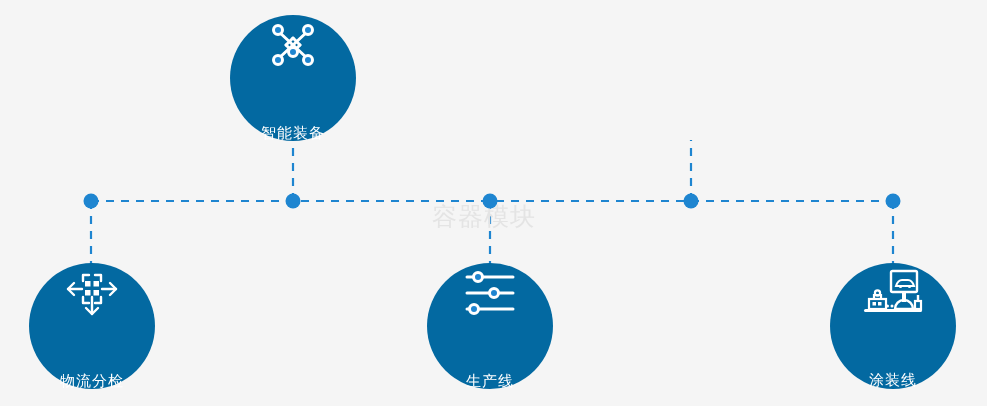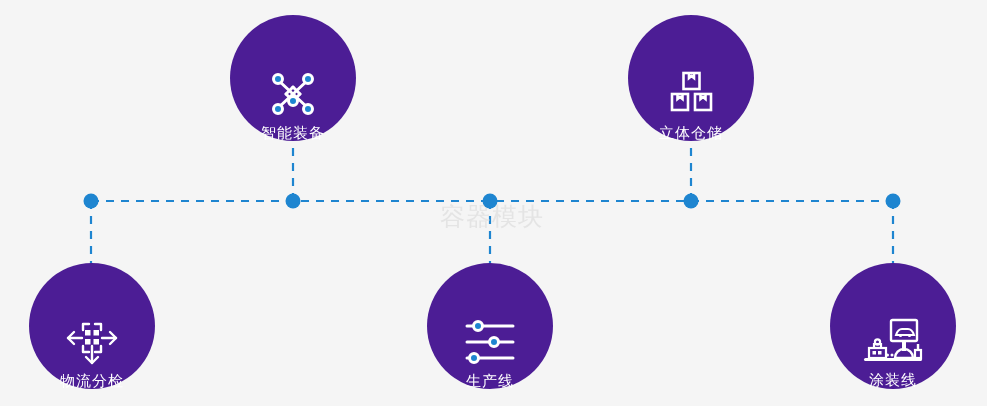--- a/index.html
+++ b/index.html
@@ -29,21 +29,20 @@
     height: 406px;
     pointer-events: none;
   }
 
   
   .watermark {
     position: absolute;
     left: 432px;
     top: 200px;
     width: 120px;
-    text-align: center;
     font-size: 25px;
     letter-spacing: 1px;
     color: #e4e4e4;
     font-weight: 400;
     user-select: none;
     white-space: nowrap;
   }
 
   
   .node-dot {
@@ -54,26 +53,26 @@
     background: #1e85d0;
     transform: translate(-50%, -50%);
   }
 
   
   .circle {
     position: absolute;
     width: 126px;
     height: 126px;
     border-radius: 50%;
-    background: #4c1d95;
+    background: #0369a1;
     transform: translate(-50%, -50%);
     display: flex;
     flex-direction: column;
     align-items: center;
-    justify-content: flex-end;
+    justify-content: space-between;
     box-sizing: border-box;
   }
   .circle .icon-wrap {
     height: 52px;
     display: flex;
     align-items: center;
     justify-content: center;
     margin-top: 4px;
     margin-bottom: 6px;
   }
@@ -131,38 +130,20 @@
           <circle cx="41" cy="10" r="4.5"></circle>
           <circle cx="11" cy="40" r="4.5"></circle>
           <circle cx="41" cy="40" r="4.5"></circle>
           <circle cx="26" cy="32" r="4.5"></circle>
         </g>
       </svg>
     </div>
     <div class="c-label">智能装备</div>
   </div>
 
-  <div class="circle" style="left:691px; top:78px;">
-    <div class="icon-wrap">
-      <svg width="52" height="50" viewBox="0 0 52 50">
-        <g stroke="#ffffff" stroke-width="2.6" fill="none">
-
-          <rect x="18.5" y="4" width="16" height="16"></rect>
-          <path d="M24 4 v5 l2.5 -2 l2.5 2 V4"></path>
-
-          <rect x="7" y="25" width="16" height="16"></rect>
-          <path d="M12.5 25 v5 l2.5 -2 l2.5 2 v-5"></path>
-
-          <rect x="30" y="25" width="16" height="16"></rect>
-          <path d="M35.5 25 v5 l2.5 -2 l2.5 2 v-5"></path>
-        </g>
-      </svg>
-    </div>
-    <div class="c-label">立体仓储</div>
-  </div>
 
   <div class="circle" style="left:490px; top:326px;">
     <div class="icon-wrap">
       <svg width="56" height="46" viewBox="0 0 56 46">
         <g stroke="#ffffff" stroke-width="3" fill="none" stroke-linecap="round">
           <line x1="5" y1="7" x2="51" y2="7"></line>
           <line x1="5" y1="23" x2="51" y2="23"></line>
           <line x1="5" y1="39" x2="51" y2="39"></line>
         </g>
         <g fill="#1e85d0" stroke="#ffffff" stroke-width="3">

